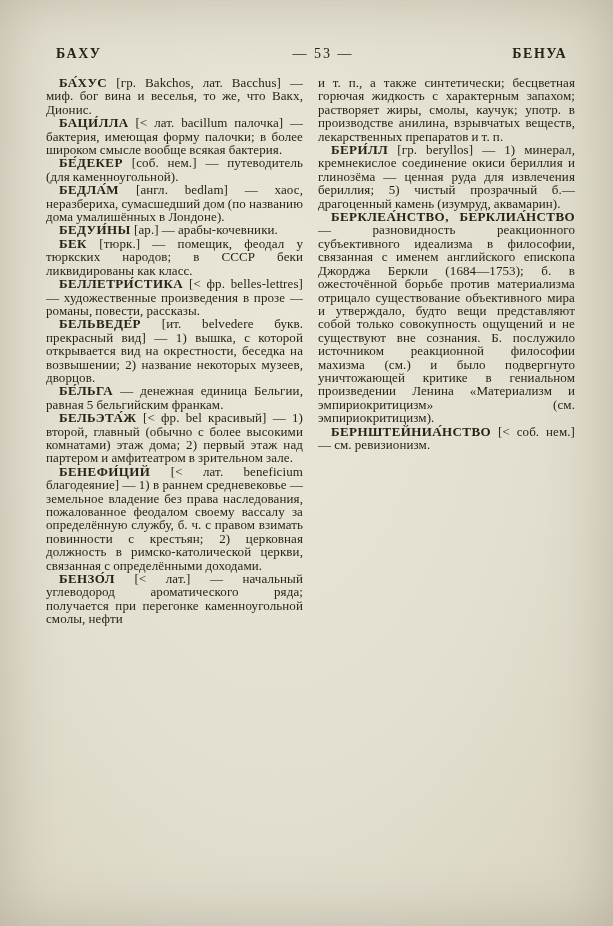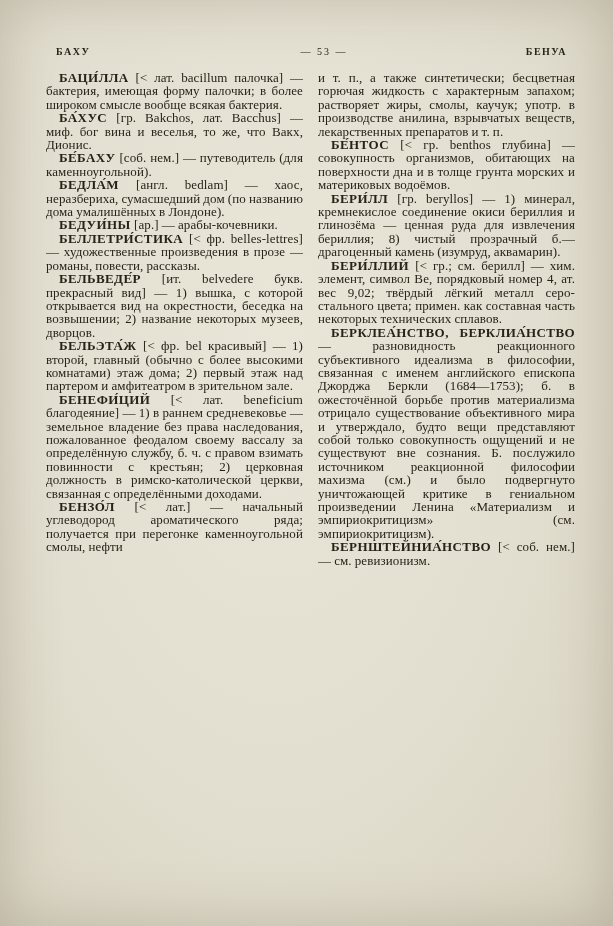--- a/index.html
+++ b/index.html
@@ -20,21 +20,21 @@
     background: radial-gradient(ellipse at 45% 35%, #e9e5d7 0%, #e3dfd0 55%, #d7d2c0 100%);
     box-shadow: inset 0 0 60px rgba(90,80,55,0.25);
     color: #282318;
     box-sizing: border-box;
     padding: 46px 38px 20px 46px;
   }
   .running-header {
     display: flex;
     justify-content: space-between;
     align-items: baseline;
-    font-size: 10px;
+    font-size: 14px;
     font-weight: bold;
     letter-spacing: 1.5px;
     padding: 0 8px 0 10px;
     margin-bottom: 14px;
   }
   .running-header .pageno {
     font-weight: normal;
     letter-spacing: 2px;
     margin-left: 32px;
   }
@@ -69,33 +69,33 @@
 <body>
 
 <div class="page">
   <div class="running-header">
     <span>БАХУ</span>
     <span class="pageno">— 53 —</span>
     <span>БЕНУА</span>
   </div>
   <div class="columns">
     <div class="column" id="col-left">
+        <p class="entry"><span class="headword">БА́ХУС </span><span>[гр. Bakchos, лат. Bacchus] — миф. бог вина и веселья, то же, что Вакх, Дионис.</span></p>
         <p class="entry"><span class="headword">БАЦИ́ЛЛА </span><span>[&lt; лат. bacillum палочка] — бактерия, имеющая форму палочки; в более широком смысле вообще всякая бактерия.</span></p>
-        <p class="entry"><span class="headword">БА́ХУС </span><span>[гр. Bakchos, лат. Bacchus] — миф. бог вина и веселья, то же, что Вакх, Дионис.</span></p>
-        <p class="entry"><span class="headword">БЕ́БАХУ </span><span>[соб. нем.] — путеводитель (для каменноугольной).</span></p>
+        <p class="entry"><span class="headword">БЕ́ДЕКЕР </span><span>[соб. нем.] — путеводитель (для каменноугольной).</span></p>
         <p class="entry"><span class="headword">БЕДЛА́М </span><span>[англ. bedlam] — хаос, неразбериха, сумасшедший дом (по названию дома умалишённых в Лондоне).</span></p>
         <p class="entry"><span class="headword">БЕДУИ́НЫ </span><span>[ар.] — арабы-кочевники.</span></p>
+        <p class="entry"><span class="headword">БЕК </span><span>[тюрк.] — помещик, феодал у тюркских народов; в СССР беки ликвидированы как класс.</span></p>
         <p class="entry"><span class="headword">БЕЛЛЕТРИ́СТИКА </span><span>[&lt; фр. belles-lettres] — художественные произведения в прозе — романы, повести, рассказы.</span></p>
         <p class="entry"><span class="headword">БЕЛЬВЕДЕ́Р </span><span>[ит. belvedere букв. прекрасный вид] — 1) вышка, с которой открывается вид на окрестности, беседка на возвышении; 2) название некоторых музеев, дворцов.</span></p>
+        <p class="entry"><span class="headword">БЕ́ЛЬГА </span><span>— денежная единица Бельгии, равная 5 бельгийским франкам.</span></p>
         <p class="entry"><span class="headword">БЕЛЬЭТА́Ж </span><span>[&lt; фр. bel красивый] — 1) второй, главный (обычно с более высокими комнатами) этаж дома; 2) первый этаж над партером и амфитеатром в зрительном зале.</span></p>
         <p class="entry"><span class="headword">БЕНЕФИ́ЦИЙ </span><span>[&lt; лат. beneficium благодеяние] — 1) в раннем средневековье — земельное владение без права наследования, пожалованное феодалом своему вассалу за определённую службу, б. ч. с правом взимать повинности с крестьян; 2) церковная должность в римско-католической церкви, связанная с определёнными доходами.</span></p>
         <p class="entry"><span class="headword">БЕНЗО́Л </span><span>[&lt; лат.] — начальный углеводород ароматического ряда; получается при перегонке каменноугольной смолы, нефти</span></p>
       </div>
     <div class="column" id="col-right">
         <p class="entry continuation"><span>и т. п., а также синтетически; бесцветная горючая жидкость с характерным запахом; растворяет жиры, смолы, каучук; употр. в производстве анилина, взрывчатых веществ, лекарственных препаратов и т. п.</span></p>
-        <p class="entry"><span class="headword">БЕ́НТОС </span><span>[&lt; гр. benthos глубина] — совокупность организмов, обитающих на поверхности дна и в толще грунта морских и материковых водоёмов.</span></p>
-        <p class="entry"><span class="headword">БЕРИ́ЛЛ </span><span>[гр. beryllos] — 1) минерал, кремнекислое соединение окиси бериллия и глинозёма — ценная руда для извлечения бериллия; 8) чистый прозрачный б.— драгоценный камень (изумруд, аквамарин).</span></p>
-        <p class="entry"><span class="headword">БЕРИ́ЛЛИЙ </span><span>[&lt; гр.; см. берилл] — хим. элемент, символ Be, порядковый номер 4, ат. вес 9,02; твёрдый лёгкий металл серо-стального цвета; примен. как составная часть некоторых технических сплавов.</span></p>
+        <p class="entry"><span class="headword">БЕРИ́ЛЛ </span><span>[гр. beryllos] — 1) минерал, кремнекислое соединение окиси бериллия и глинозёма — ценная руда для извлечения бериллия; 5) чистый прозрачный б.— драгоценный камень (изумруд, аквамарин).</span></p>
         <p class="entry"><span class="headword">БЕРКЛЕА́НСТВО, БЕРКЛИА́НСТВО </span><span>— разновидность реакционного субъективного идеализма в философии, связанная с именем английского епископа Джорджа Беркли (1684—1753); б. в ожесточённой борьбе против материализма отрицало существование объективного мира и утверждало, будто вещи представляют собой только совокупность ощущений и не существуют вне сознания. Б. послужило источником реакционной философии махизма (см.) и было подвергнуто уничтожающей критике в гениальном произведении Ленина «Материализм и эмпириокритицизм» (см. эмпириокритицизм).</span></p>
         <p class="entry"><span class="headword">БЕРНШТЕЙНИА́НСТВО </span><span>[&lt; соб. нем.] — см. ревизионизм.</span></p>
       </div>
   </div>
 </div>
 
 </body></html>

